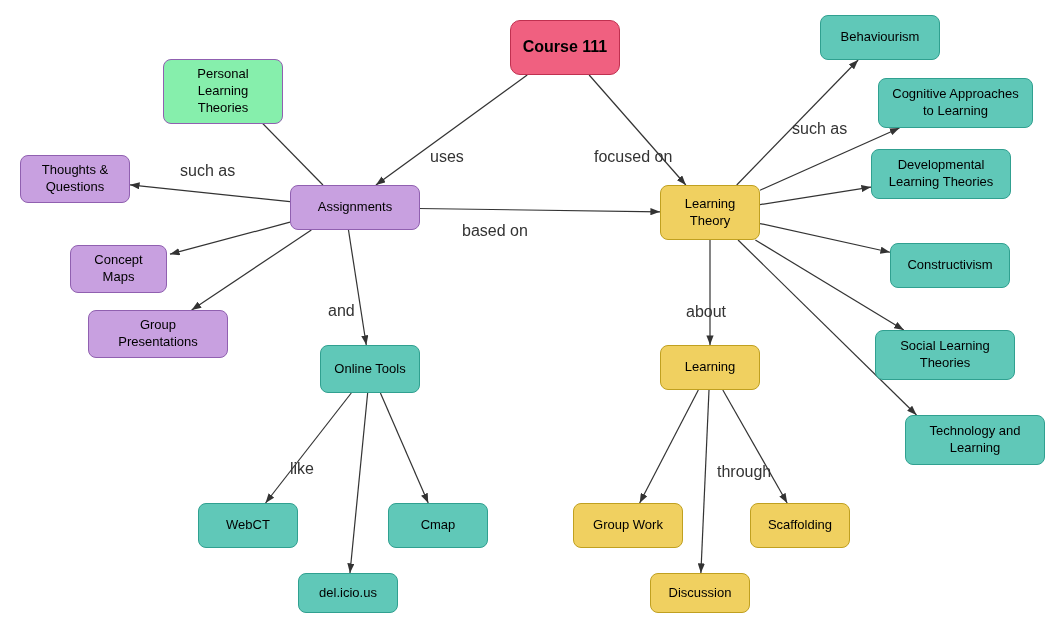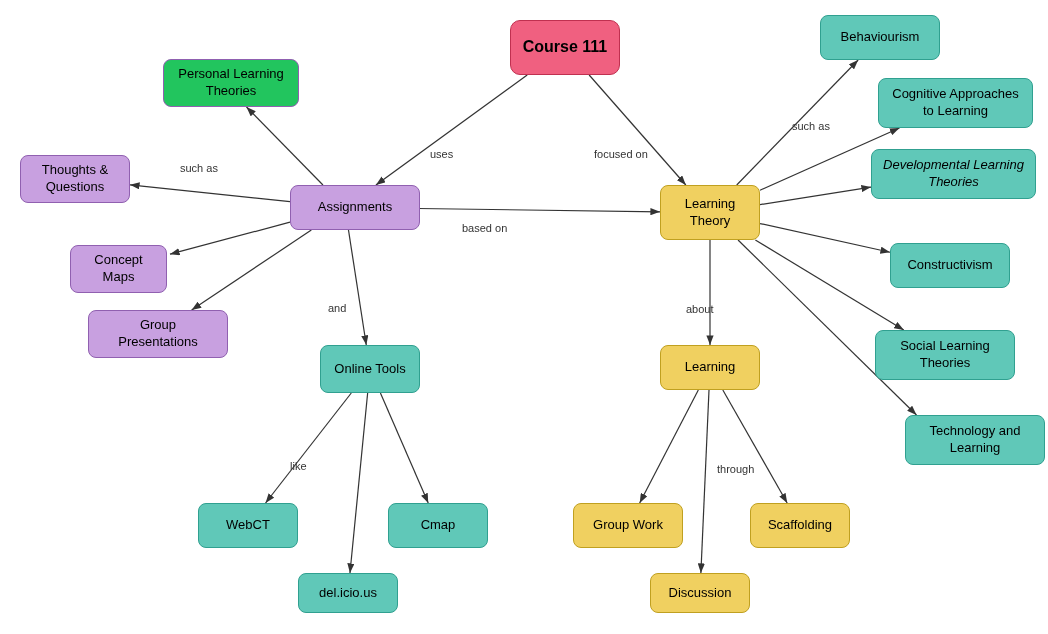--- a/index.html
+++ b/index.html
@@ -50,21 +50,21 @@
     .node-teal {
       background: #60c8b8;
       border-color: #30a090;
     }
     .node-yellow {
       background: #f0d060;
       border-color: #c0a020;
     }
     .edge-label {
       position: absolute;
-      font-size: 11px;
+      font-size: 16px;
       color: #333;
       background: transparent;
       white-space: nowrap;
     }
   </style>
 </head>
 <body>
 
 <div id="canvas">
   <svg id="lines">
@@ -93,40 +93,40 @@
       <line x1="710" y1="240" x2="710" y2="345" stroke="#333" stroke-width="1.2" marker-end="url(#arrowhead)"></line>
       <line x1="698.3227848101266" y1="390" x2="639.6772151898734" y2="503" stroke="#333" stroke-width="1.2" marker-end="url(#arrowhead)"></line>
       <line x1="722.8164556962025" y1="390" x2="787.1835443037975" y2="503" stroke="#333" stroke-width="1.2" marker-end="url(#arrowhead)"></line>
       <line x1="709.0022172949002" y1="390" x2="700.8869179600887" y2="573" stroke="#333" stroke-width="1.2" marker-end="url(#arrowhead)"></line>
     </svg>
 <div class="node node-course" style="left: 510px; top: 20px; width: 110px; min-height: 55px; background: rgb(240, 96, 128); border-color: rgb(192, 48, 80); font-weight: bold; font-size: 16px;">Course
 111</div>
     <div class="node node-purple" style="left: 290px; top: 185px; width: 130px; min-height: 45px; background: rgb(200, 160, 224); border-color: rgb(144, 96, 176);">Assignments</div>
     <div class="node node-yellow" style="left: 660px; top: 185px; width: 100px; min-height: 55px; background: rgb(240, 208, 96); border-color: rgb(192, 160, 32);">Learning
 Theory</div>
-    <div class="node node-purple" style="left: 163px; top: 59px; width: 136px; min-height: 48px; background: #22c55e; border-color: rgb(144, 96, 176);">Personal Learning
+    <div class="node node-purple" style="left: 163px; top: 59px; width: 120px; min-height: 48px; background: #86efac; border-color: rgb(144, 96, 176);">Personal Learning
 Theories</div>
     <div class="node node-purple" style="left: 20px; top: 155px; width: 110px; min-height: 48px; background: rgb(200, 160, 224); border-color: rgb(144, 96, 176);">Thoughts &amp;
 Questions</div>
     <div class="node node-purple" style="left: 70px; top: 245px; width: 97px; min-height: 45px; background: rgb(200, 160, 224); border-color: rgb(144, 96, 176);">Concept
 Maps</div>
     <div class="node node-purple" style="left: 88px; top: 310px; width: 140px; min-height: 45px; background: rgb(200, 160, 224); border-color: rgb(144, 96, 176);">Group Presentations</div>
     <div class="node node-teal" style="left: 320px; top: 345px; width: 100px; min-height: 48px; background: rgb(96, 200, 184); border-color: rgb(48, 160, 144);">Online
 Tools</div>
     <div class="node node-teal" style="left: 198px; top: 503px; width: 100px; min-height: 45px; background: rgb(96, 200, 184); border-color: rgb(48, 160, 144);">WebCT</div>
     <div class="node node-teal" style="left: 388px; top: 503px; width: 100px; min-height: 45px; background: rgb(96, 200, 184); border-color: rgb(48, 160, 144);">Cmap</div>
     <div class="node node-teal" style="left: 298px; top: 573px; width: 100px; min-height: 40px; background: rgb(96, 200, 184); border-color: rgb(48, 160, 144);">del.icio.us</div>
     <div class="node node-yellow" style="left: 660px; top: 345px; width: 100px; min-height: 45px; background: rgb(240, 208, 96); border-color: rgb(192, 160, 32);">Learning</div>
     <div class="node node-yellow" style="left: 573px; top: 503px; width: 110px; min-height: 45px; background: rgb(240, 208, 96); border-color: rgb(192, 160, 32);">Group Work</div>
     <div class="node node-yellow" style="left: 750px; top: 503px; width: 100px; min-height: 45px; background: rgb(240, 208, 96); border-color: rgb(192, 160, 32);">Scaffolding</div>
     <div class="node node-yellow" style="left: 650px; top: 573px; width: 100px; min-height: 40px; background: rgb(240, 208, 96); border-color: rgb(192, 160, 32);">Discussion</div>
     <div class="node node-teal" style="left: 820px; top: 15px; width: 120px; min-height: 45px; background: rgb(96, 200, 184); border-color: rgb(48, 160, 144);">Behaviourism</div>
     <div class="node node-teal" style="left: 878px; top: 78px; width: 155px; min-height: 50px; background: rgb(96, 200, 184); border-color: rgb(48, 160, 144);">Cognitive Approaches to
 Learning</div>
-    <div class="node node-teal" style="left: 871px; top: 149px; width: 165px; min-height: 50px; background: rgb(96, 200, 184); border-color: rgb(48, 160, 144); font-style: italic;">Developmental Learning
+    <div class="node node-teal" style="left: 871px; top: 149px; width: 140px; min-height: 50px; background: rgb(96, 200, 184); border-color: rgb(48, 160, 144);">Developmental Learning
 Theories</div>
     <div class="node node-teal" style="left: 890px; top: 243px; width: 120px; min-height: 45px; background: rgb(96, 200, 184); border-color: rgb(48, 160, 144);">Constructivism</div>
     <div class="node node-teal" style="left: 875px; top: 330px; width: 140px; min-height: 50px; background: rgb(96, 200, 184); border-color: rgb(48, 160, 144);">Social Learning
 Theories</div>
     <div class="node node-teal" style="left: 872px; top: 415px; width: 140px; min-height: 50px; background: rgb(96, 200, 184); border-color: rgb(48, 160, 144); margin-left: 33px;">Technology and
 Learning</div>
     <div class="edge-label" style="left: 430px; top: 148px;">uses</div>
     <div class="edge-label" style="left: 594px; top: 148px;">focused on</div>
     <div class="edge-label" style="left: 180px; top: 162px;">such as</div>
     <div class="edge-label" style="left: 328px; top: 302px;">and</div>

